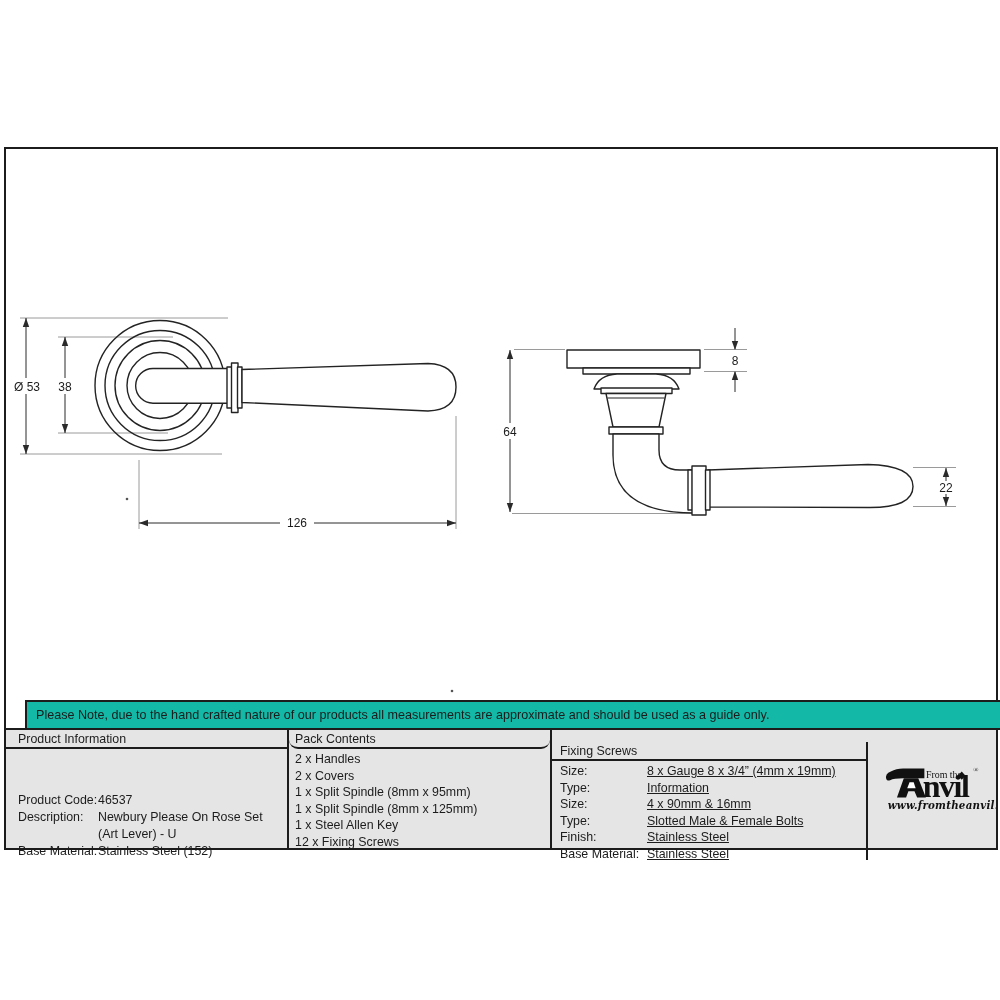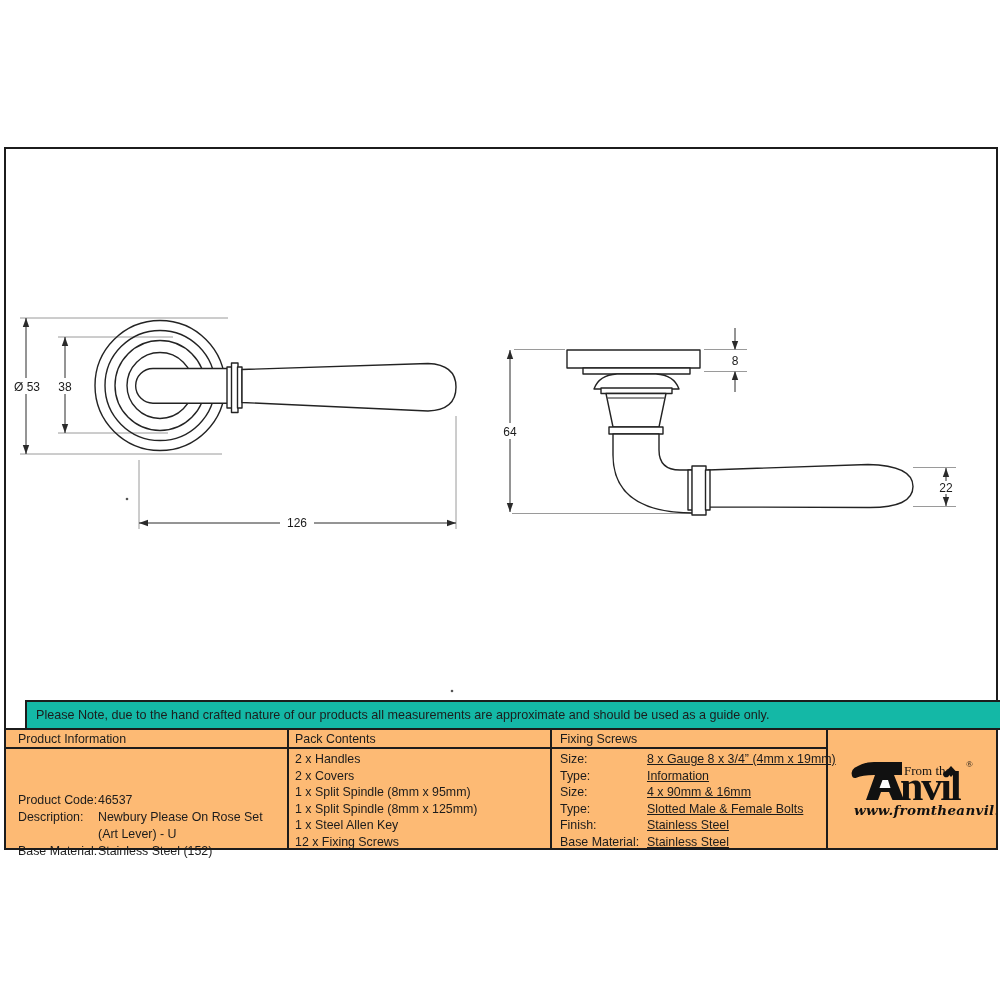--- a/index.html
+++ b/index.html
@@ -19,31 +19,31 @@
   .drawings .arr{fill:#2a2a2a;stroke:none;}
   .drawings .dimtxt{font-family:"Liberation Sans",sans-serif;font-size:12px;fill:#1c1c1c;}
   .drawings .mask{fill:#ffffff;stroke:none;}
   .speck{fill:#555;}
   
   .note-bar{left:4px;top:700px;width:994px;height:30px;border:2px solid #1c1c1c;
     box-sizing:border-box;display:flex;align-items:center;padding-left:9px;
     font-size:12.6px;background:#14b8a6;margin-left:21px;}
   
   .spec-table{left:4px;top:728px;width:994px;height:122px;border:2px solid #1c1c1c;
-    box-sizing:border-box;background:#fdba74;display:flex;}
+    box-sizing:border-box;background:#e5e5e5;display:flex;}
   .col{box-sizing:border-box;height:100%;}
   .col-div{border-right:2px solid #1c1c1c;}
   .col1{width:283px;}
   .col2{width:263px;}
-  .col3{width:276px;}
+  .col3{width:316px;margin-top:12px;}
   .col4{flex:1;position:relative;}
   .hdr{height:19px;line-height:18px;border-bottom:2px solid #1c1c1c;
     font-size:12.4px;box-sizing:border-box;white-space:nowrap;}
   .col1 .hdr{padding-left:12px;}
-  .col2 .hdr{padding-left:6px;}
+  .col2 .hdr{padding-left:6px;border-radius:9px;}
   .col3 .hdr{padding-left:8px;}
   .tbody{font-size:12.4px;white-space:nowrap;}
   .col1 .tbody{padding:6px 0 0 12px;line-height:17px;margin-top:37px;}
   .col2 .tbody{padding:2px 0 0 6px;line-height:16.5px;}
   .col3 .tbody{padding:2px 0 0 8px;line-height:16.5px;text-decoration:underline;}
   .kv .k{display:inline-block;}
   .col1 .k{width:80px;}
   .col3 .k{width:87px;}
   
   .logo-svg{position:absolute;left:0;top:0;width:100%;height:100%;}

